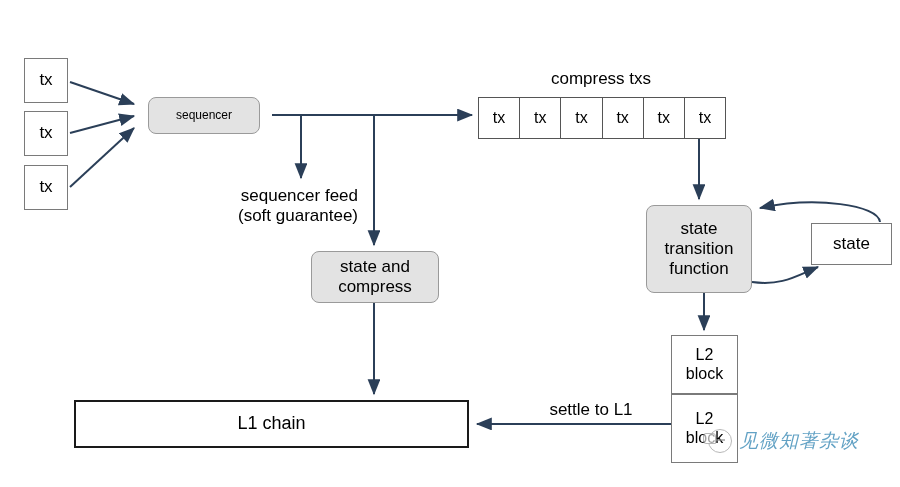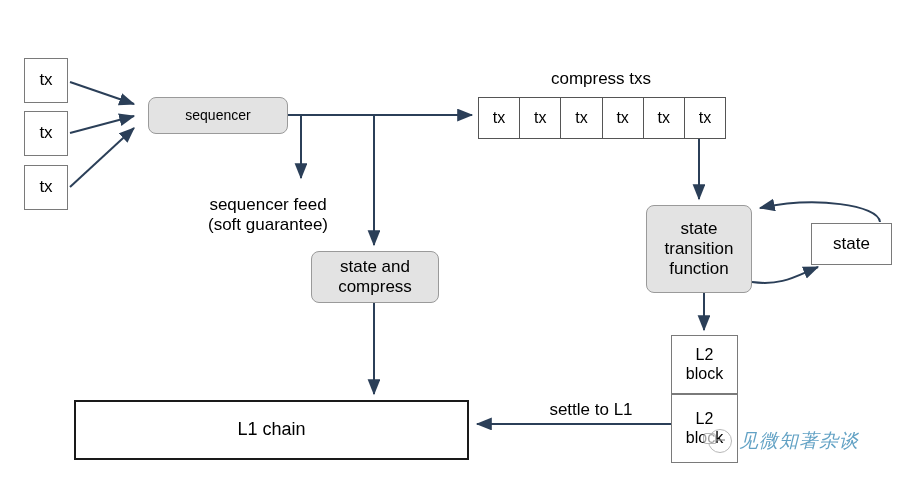--- a/index.html
+++ b/index.html
@@ -52,23 +52,23 @@
     color: #000000;
     text-align: center;
     line-height: 1.2;
     white-space: pre-line;
   }
   
   #tx-in-0 { left: 8px;  top: 58px;  width: 44px; height: 45px; font-size: 17px; }
   #tx-in-1 { left: 8px;  top: 111px; width: 44px; height: 45px; font-size: 17px; }
   #tx-in-2 { left: 8px;  top: 165px; width: 44px; height: 45px; font-size: 17px; }
 
-  #sequencer { left: 132px; top: 97px; width: 140px; height: 37px; font-size: 14px; }
-
-  #seq-feed-label { left: 162px; top: 195px; width: 180px; font-size: 17px; }
+  #sequencer { left: 132px; top: 97px; width: 112px; height: 37px; font-size: 12px; }
+
+  #seq-feed-label { left: 162px; top: 186px; width: 180px; font-size: 17px; text-align: right; }
 
   #batch-compress { left: 295px; top: 251px; width: 128px; height: 52px; font-size: 17px; }
 
   #seqtxs-label { left: 475px; top: 69px; width: 220px; font-size: 17px; }
 
   #txrow {
     position: absolute;
     left: 462px; top: 97px;
     width: 248px; height: 42px;
     display: flex;
@@ -87,21 +87,21 @@
     box-sizing: border-box;
   }
   #txrow .cell:last-child { border-right: none; }
 
   #stf { left: 630px; top: 205px; width: 106px; height: 88px; font-size: 17px; }
   #state-box { left: 795px; top: 223px; width: 81px; height: 42px; font-size: 17px; }
 
   #l2-block-0 { left: 655px; top: 335px; width: 67px; height: 59px; font-size: 16px; }
   #l2-block-1 { left: 655px; top: 394px; width: 67px; height: 69px; font-size: 16px; }
 
-  #l1-chain { left: 58px; top: 400px; width: 395px; height: 60px; font-size: 18px; }
+  #l1-chain { left: 58px; top: 400px; width: 395px; height: 48px; font-size: 18px; }
 
   #settle-label { left: 505px; top: 400px; width: 140px; font-size: 17px; text-align: center; }
 
   
   #watermark {
     position: absolute;
     left: 692px;
     top: 428px;
     display: flex;
     align-items: center;

